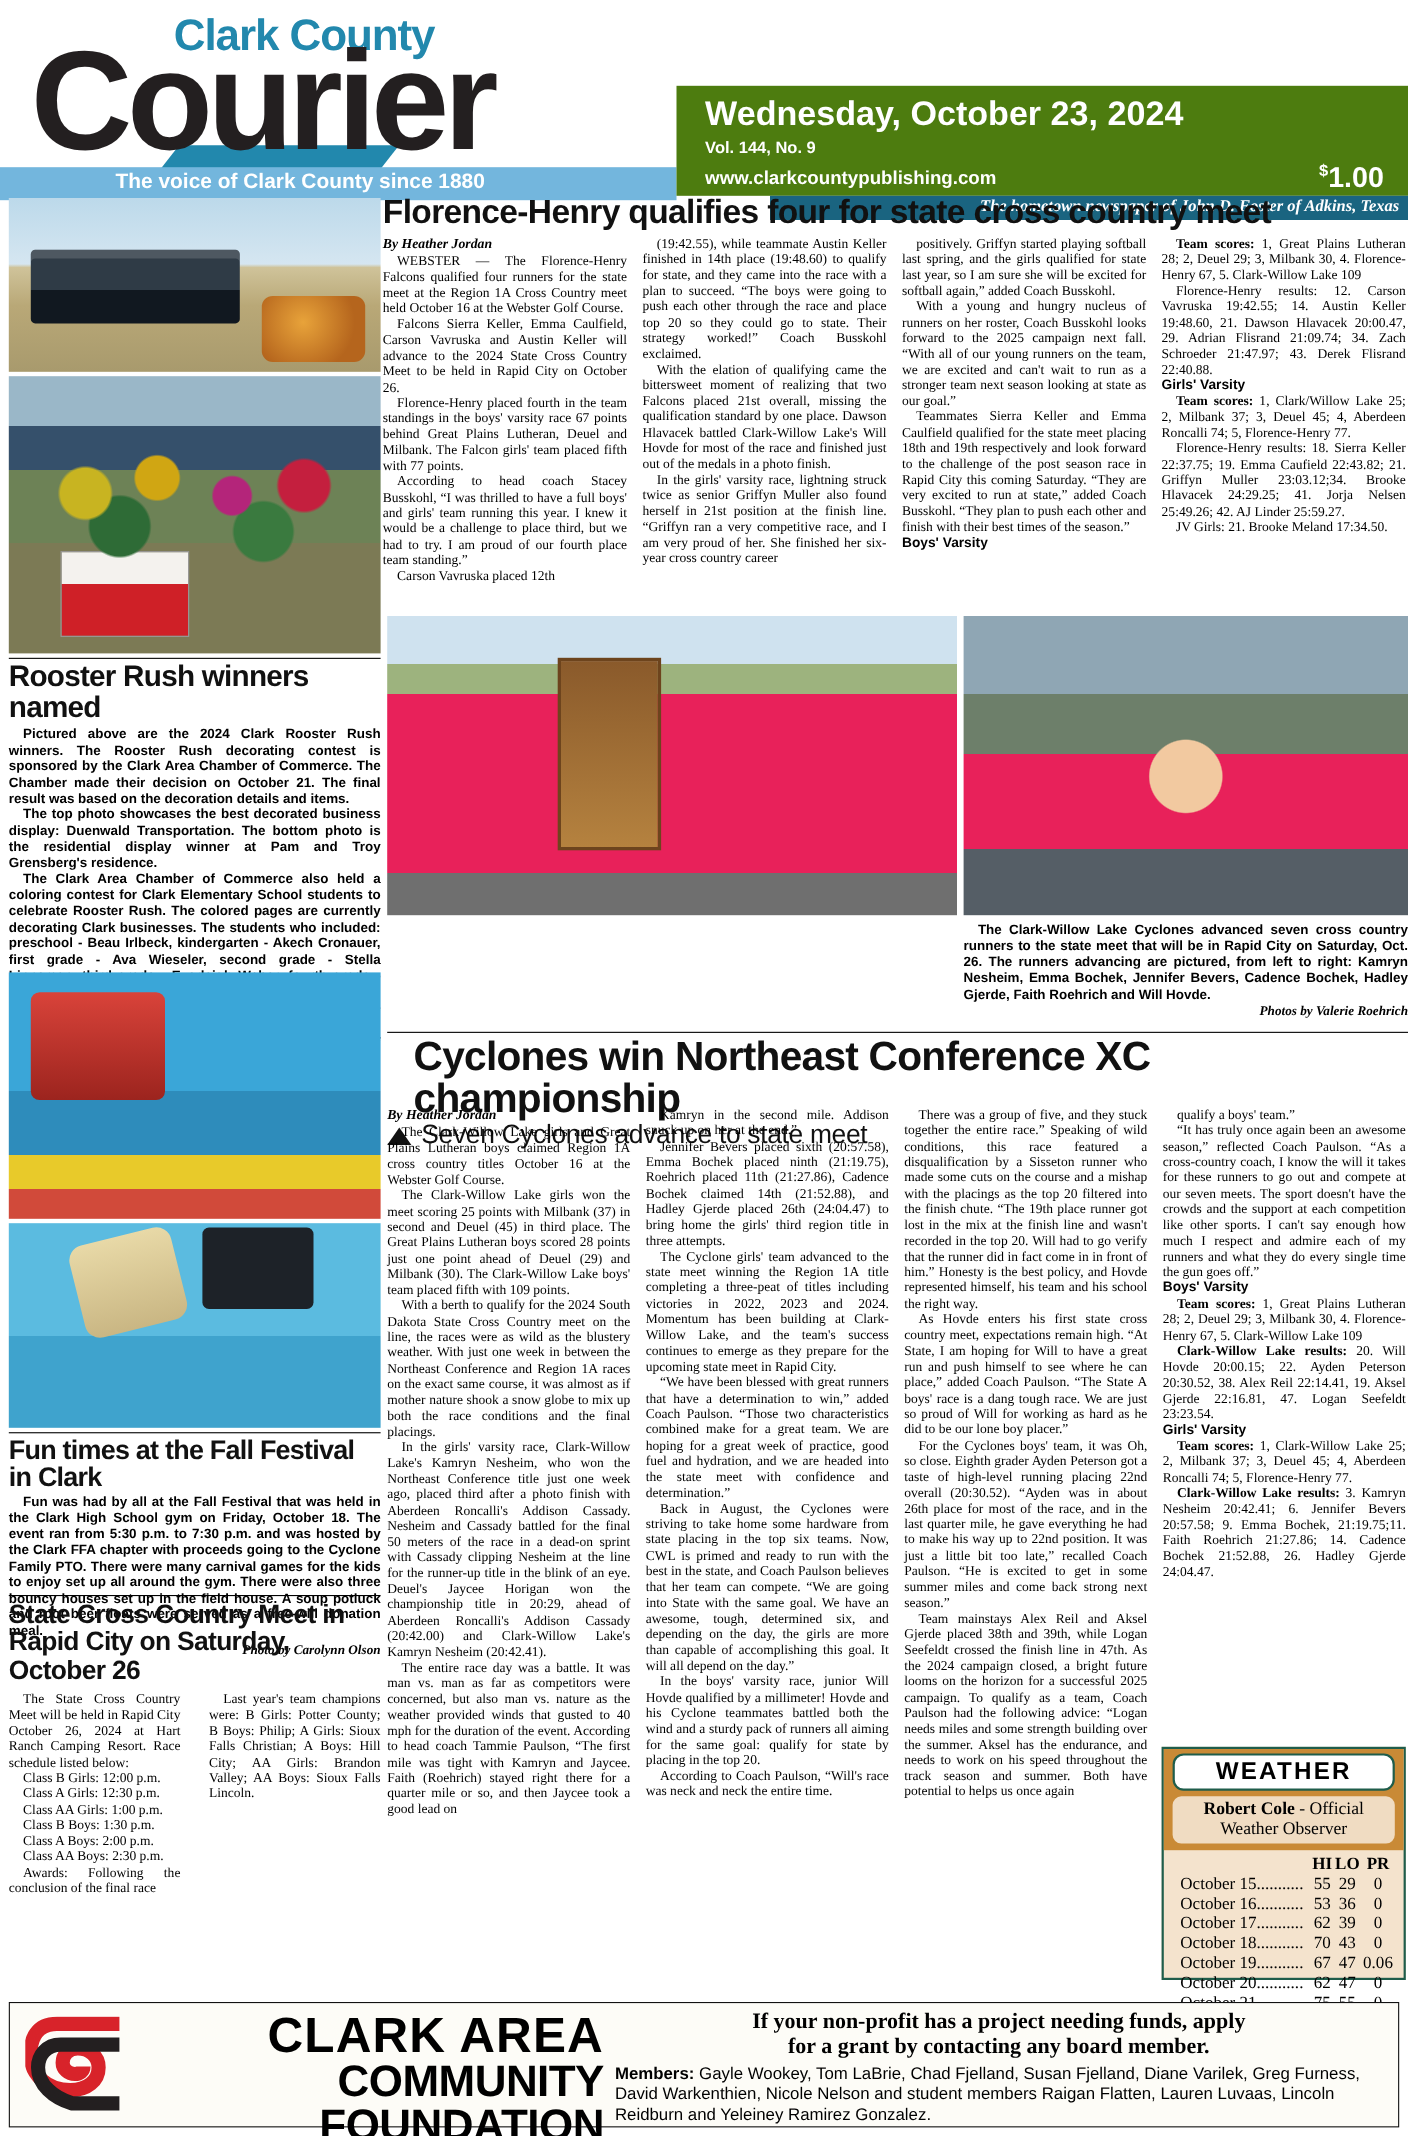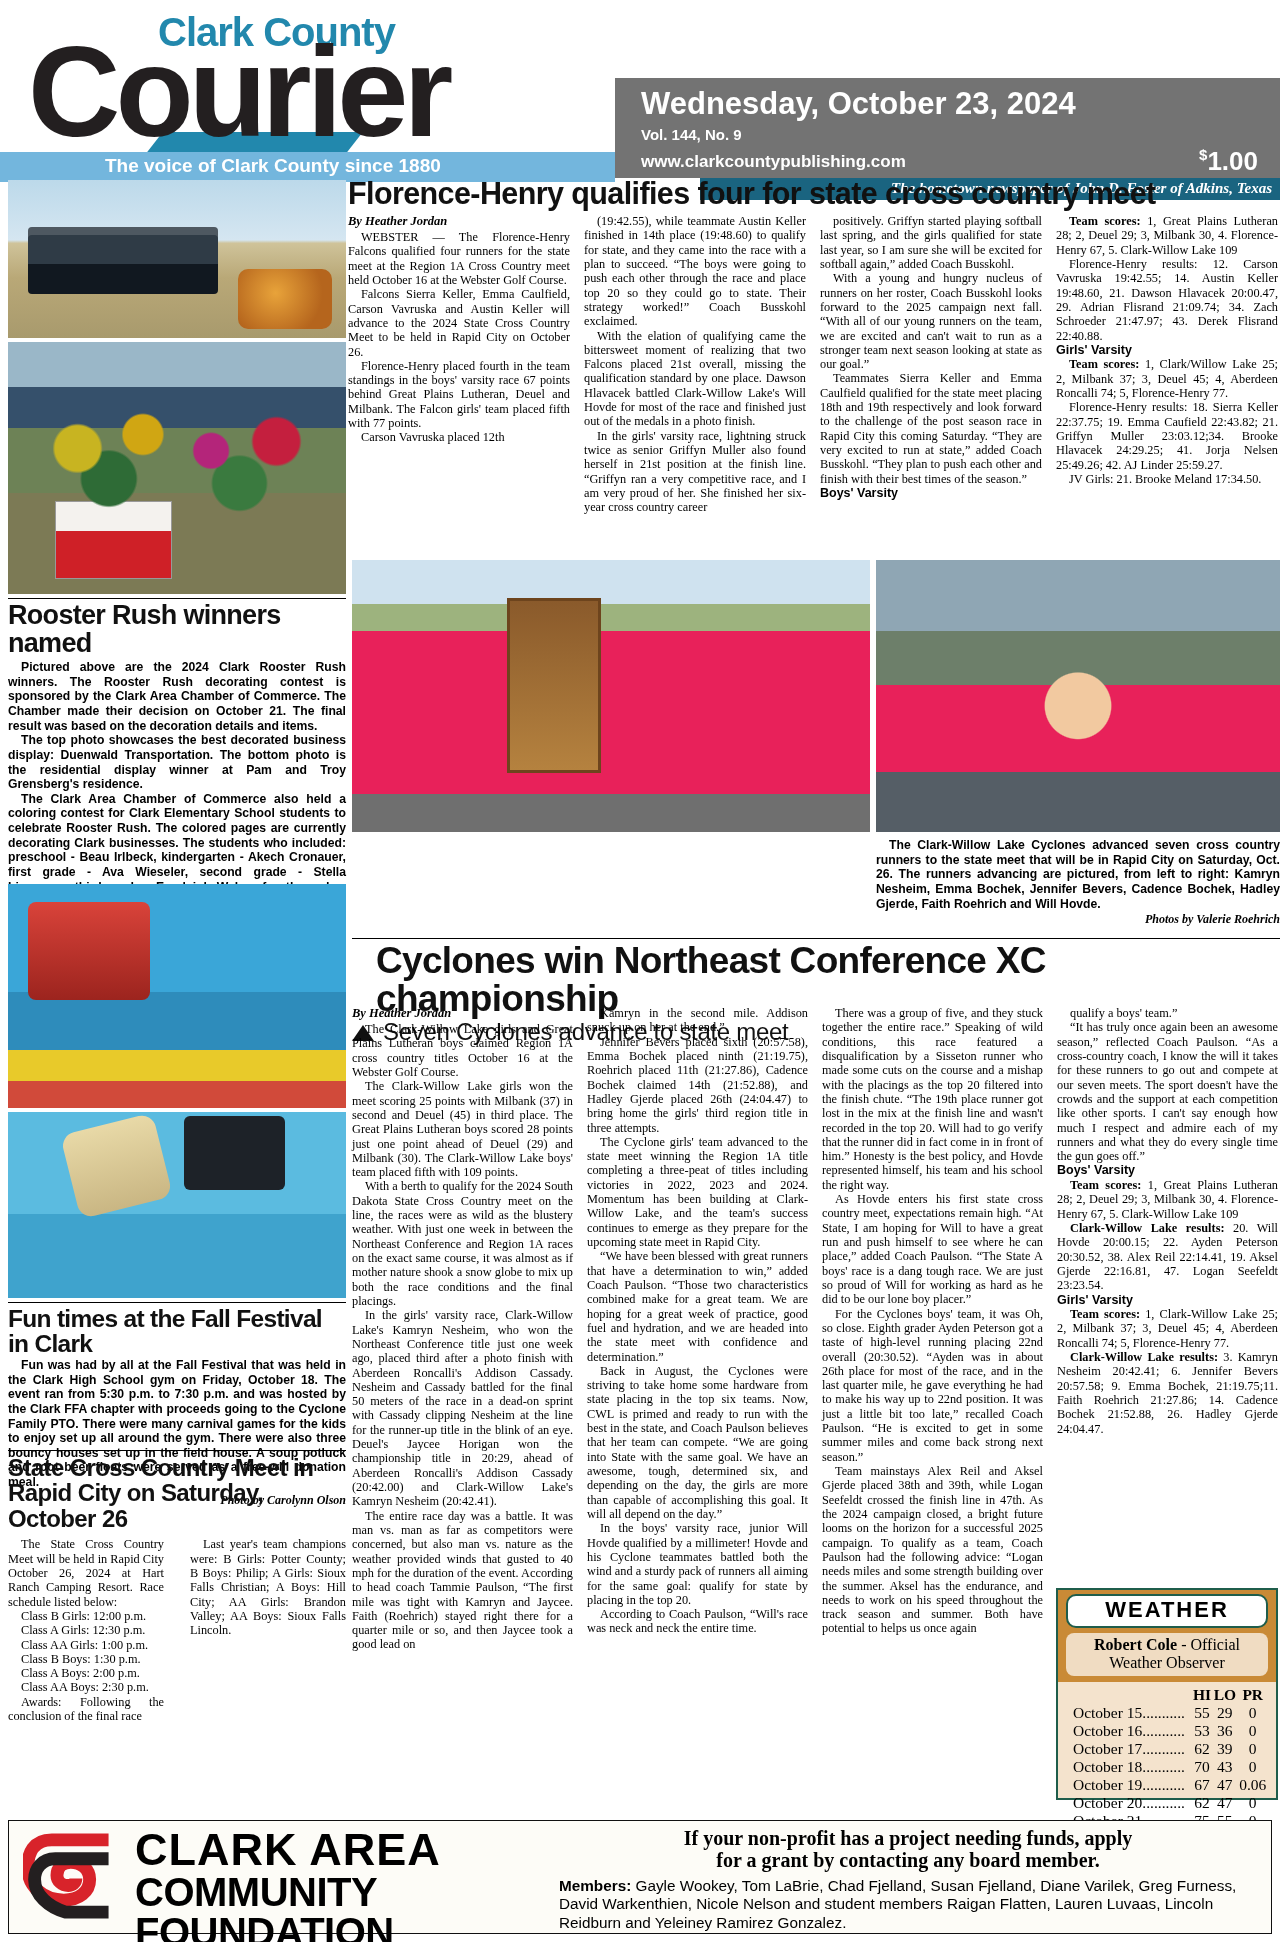--- a/index.html
+++ b/index.html
@@ -41,21 +41,21 @@
     position: absolute; left: 0; top: 152px; width: 615px; height: 30px;
     background: #73b6dd;
   }
   .tagline-bar span {
     position: absolute; left: 105px; top: 3px;
     font-family: "Liberation Sans", sans-serif;
     font-weight: bold; font-size: 19px; color: #ffffff;
   }
   .date-box {
     position: absolute; left: 615px; top: 78px; width: 665px; height: 100px;
-    background: #737373;
+    background: #4d7c0f;
   }
   .date-big {
     position: absolute; left: 26px; top: 8px;
     font-family: "Liberation Sans", sans-serif;
     font-weight: bold; font-size: 31px; color: #ffffff;
   }
   .vol-no {
     position: absolute; left: 26px; top: 48px;
     font-family: "Liberation Sans", sans-serif;
     font-weight: bold; font-size: 15px; color: #ffffff;
@@ -194,21 +194,21 @@
   .wx-head td { font-weight: bold; text-align: right; padding-right: 4px; }
   .wx-day { white-space: nowrap; }
   .wx-num { text-align: right; padding-right: 6px; }
   .wx-foot td { font-size: 15px; padding-top: 1px; }
 
   
   .ad {
     position: absolute; left: 8px; top: 1820px; width: 1264px; height: 114px;
     border: 1px solid #111; background: #fdfcf7; display: flex;
   }
-  .ad-logo { width: 540px; position: relative; padding: 8px 0 0 18px; }
+  .ad-logo { width: 540px; position: relative; padding: 8px 0 0 18px; text-align: right; }
   .ad-swirl {
     position: absolute; left: 14px; top: 12px; width: 92px; height: 86px;
   }
   .ad-name1 {
     font-family: "Liberation Sans", sans-serif; font-weight: bold;
     font-size: 45px; letter-spacing: 1px; margin-left: 108px; line-height: .95;
   }
   .ad-name2 {
     font-family: "Liberation Sans", sans-serif; font-weight: bold;
     font-size: 40px; letter-spacing: -.5px; margin-left: 108px; line-height: 1;
@@ -255,20 +255,21 @@
 <div class="photo ph-bus" style="position:absolute;left:8px;top:180px;width:338px;height:158px;"></div>
 <div class="photo ph-mums" style="position:absolute;left:8px;top:342px;width:338px;height:252px;"></div>
 
 <div style="position:absolute; left:348px; top:214px; width:932px; height:340px; display:flex; gap:14px;">
   <div style="width:222px;">
     <div class="byline">By Heather Jordan</div>
     <div class="bodycol">
       <p>WEBSTER — The Florence-Henry Falcons qualified four runners for the state meet at the Region 1A Cross Country meet held October 16 at the Webster Golf Course.</p>
       <p>Falcons Sierra Keller, Emma Caulfield, Carson Vavruska and Austin Keller will advance to the 2024 State Cross Country Meet to be held in Rapid City on October 26.</p>
       <p>Florence-Henry placed fourth in the team standings in the boys' varsity race 67 points behind Great Plains Lutheran, Deuel and Milbank. The Falcon girls' team placed fifth with 77 points.</p>
+      <p>According to head coach Stacey Busskohl, “I was thrilled to have a full boys' and girls' team running this year. I knew it would be a challenge to place third, but we had to try. I am proud of our fourth place team standing.”</p>
       <p>Carson Vavruska placed 12th</p>
     </div>
   </div>
   <div style="width:222px;">
     <div class="bodycol">
       <p>(19:42.55), while teammate Austin Keller finished in 14th place (19:48.60) to qualify for state, and they came into the race with a plan to succeed. “The boys were going to push each other through the race and place top 20 so they could go to state. Their strategy worked!” Coach Busskohl exclaimed.</p>
       <p>With the elation of qualifying came the bittersweet moment of realizing that two Falcons placed 21st overall, missing the qualification standard by one place. Dawson Hlavacek battled Clark-Willow Lake's Will Hovde for most of the race and finished just out of the medals in a photo finish.</p>
       <p>In the girls' varsity race, lightning struck twice as senior Griffyn Muller also found herself in 21st position at the finish line. “Griffyn ran a very competitive race, and I am very proud of her. She finished her six-year cross country career</p>
     </div>
   </div>

